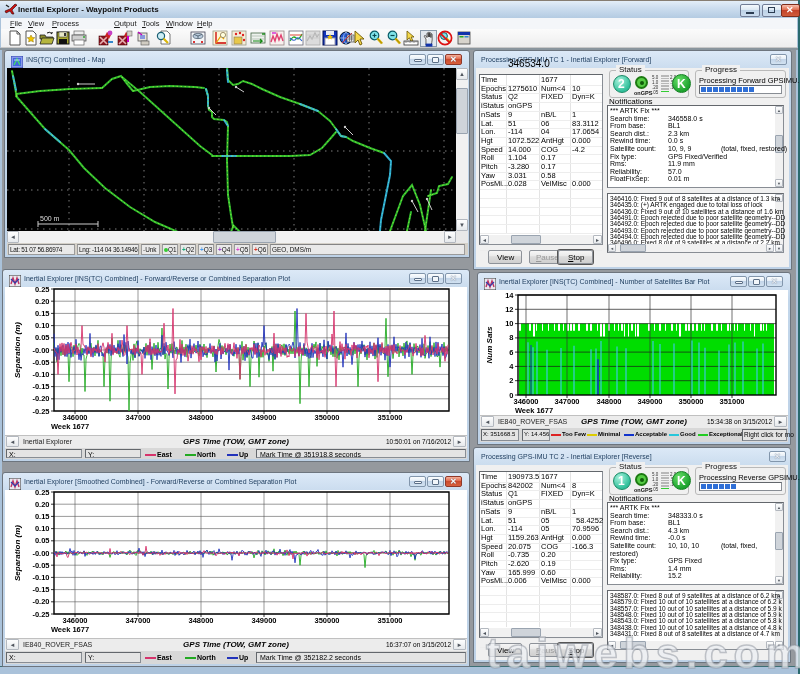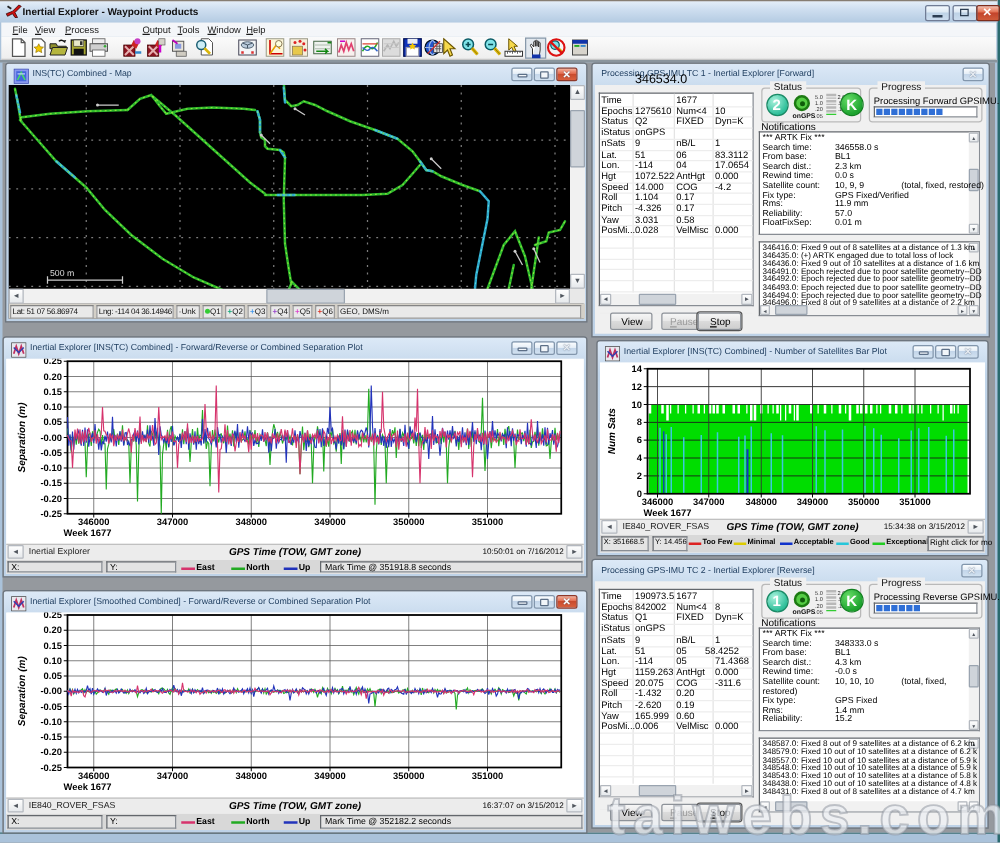--- a/index.html
+++ b/index.html
@@ -708,21 +708,21 @@
 <div class="t" style="left:541px;top:136.9px;font-size:7.5px;line-height:8.5px">AntHgt</div>
 <div class="t" style="left:572px;top:136.9px;font-size:7.5px;line-height:8.5px">0.000</div>
 <div class="t" style="left:481px;top:145.6px;font-size:7.5px;line-height:8.5px">Speed</div>
 <div class="t" style="left:508px;top:145.6px;font-size:7.5px;line-height:8.5px">14.000</div>
 <div class="t" style="left:541px;top:145.6px;font-size:7.5px;line-height:8.5px">COG</div>
 <div class="t" style="left:572px;top:145.6px;font-size:7.5px;line-height:8.5px">-4.2</div>
 <div class="t" style="left:481px;top:154.3px;font-size:7.5px;line-height:8.5px">Roll</div>
 <div class="t" style="left:508px;top:154.3px;font-size:7.5px;line-height:8.5px">1.104</div>
 <div class="t" style="left:541px;top:154.3px;font-size:7.5px;line-height:8.5px">0.17</div>
 <div class="t" style="left:481px;top:163.0px;font-size:7.5px;line-height:8.5px">Pitch</div>
-<div class="t" style="left:508px;top:163.0px;font-size:7.5px;line-height:8.5px">-4.326</div>
+<div class="t" style="left:508px;top:163.0px;font-size:7.5px;line-height:8.5px">-3.280</div>
 <div class="t" style="left:541px;top:163.0px;font-size:7.5px;line-height:8.5px">0.17</div>
 <div class="t" style="left:481px;top:171.7px;font-size:7.5px;line-height:8.5px">Yaw</div>
 <div class="t" style="left:508px;top:171.7px;font-size:7.5px;line-height:8.5px">3.031</div>
 <div class="t" style="left:541px;top:171.7px;font-size:7.5px;line-height:8.5px">0.58</div>
 <div class="t" style="left:481px;top:180.4px;font-size:7.5px;line-height:8.5px">PosMi...</div>
 <div class="t" style="left:508px;top:180.4px;font-size:7.5px;line-height:8.5px">0.028</div>
 <div class="t" style="left:541px;top:180.4px;font-size:7.5px;line-height:8.5px">VelMisc</div>
 <div class="t" style="left:572px;top:180.4px;font-size:7.5px;line-height:8.5px">0.000</div>
 <div class="sb" style="left:480px;top:235px;width:122px;height:9px"></div>
 <div class="sbarrow" style="left:480px;top:235px;width:9px;height:9px;font-size:5px;line-height:8px">◄</div>
@@ -851,35 +851,35 @@
 <div class="t" style="left:572px;top:490.4px;font-size:7.5px;line-height:8.5px">Dyn=K</div>
 <div class="t" style="left:481px;top:499.1px;font-size:7.5px;line-height:8.5px">iStatus</div>
 <div class="t" style="left:508px;top:499.1px;font-size:7.5px;line-height:8.5px">onGPS</div>
 <div class="t" style="left:481px;top:507.8px;font-size:7.5px;line-height:8.5px">nSats</div>
 <div class="t" style="left:508px;top:507.8px;font-size:7.5px;line-height:8.5px">9</div>
 <div class="t" style="left:541px;top:507.8px;font-size:7.5px;line-height:8.5px">nB/L</div>
 <div class="t" style="left:572px;top:507.8px;font-size:7.5px;line-height:8.5px">1</div>
 <div class="t" style="left:481px;top:516.5px;font-size:7.5px;line-height:8.5px">Lat.</div>
 <div class="t" style="left:508px;top:516.5px;font-size:7.5px;line-height:8.5px">51</div>
 <div class="t" style="left:541px;top:516.5px;font-size:7.5px;line-height:8.5px">05</div>
-<div class="t" style="left:564px;top:516.5px;font-size:7.5px;line-height:8.5px">58.4252</div>
+<div class="t" style="left:576px;top:516.5px;font-size:7.5px;line-height:8.5px">58.4252</div>
 <div class="t" style="left:481px;top:525.2px;font-size:7.5px;line-height:8.5px">Lon.</div>
 <div class="t" style="left:508px;top:525.2px;font-size:7.5px;line-height:8.5px">-114</div>
 <div class="t" style="left:541px;top:525.2px;font-size:7.5px;line-height:8.5px">05</div>
-<div class="t" style="left:572px;top:525.2px;font-size:7.5px;line-height:8.5px">71.4368</div>
+<div class="t" style="left:572px;top:525.2px;font-size:7.5px;line-height:8.5px">70.9596</div>
 <div class="t" style="left:481px;top:533.9px;font-size:7.5px;line-height:8.5px">Hgt</div>
 <div class="t" style="left:508px;top:533.9px;font-size:7.5px;line-height:8.5px">1159.263</div>
 <div class="t" style="left:541px;top:533.9px;font-size:7.5px;line-height:8.5px">AntHgt</div>
 <div class="t" style="left:572px;top:533.9px;font-size:7.5px;line-height:8.5px">0.000</div>
 <div class="t" style="left:481px;top:542.6px;font-size:7.5px;line-height:8.5px">Speed</div>
 <div class="t" style="left:508px;top:542.6px;font-size:7.5px;line-height:8.5px">20.075</div>
 <div class="t" style="left:541px;top:542.6px;font-size:7.5px;line-height:8.5px">COG</div>
-<div class="t" style="left:572px;top:542.6px;font-size:7.5px;line-height:8.5px">-311.6</div>
+<div class="t" style="left:572px;top:542.6px;font-size:7.5px;line-height:8.5px">-166.3</div>
 <div class="t" style="left:481px;top:551.3px;font-size:7.5px;line-height:8.5px">Roll</div>
-<div class="t" style="left:508px;top:551.3px;font-size:7.5px;line-height:8.5px">-1.432</div>
+<div class="t" style="left:508px;top:551.3px;font-size:7.5px;line-height:8.5px">-0.735</div>
 <div class="t" style="left:541px;top:551.3px;font-size:7.5px;line-height:8.5px">0.20</div>
 <div class="t" style="left:481px;top:560.0px;font-size:7.5px;line-height:8.5px">Pitch</div>
 <div class="t" style="left:508px;top:560.0px;font-size:7.5px;line-height:8.5px">-2.620</div>
 <div class="t" style="left:541px;top:560.0px;font-size:7.5px;line-height:8.5px">0.19</div>
 <div class="t" style="left:481px;top:568.7px;font-size:7.5px;line-height:8.5px">Yaw</div>
 <div class="t" style="left:508px;top:568.7px;font-size:7.5px;line-height:8.5px">165.999</div>
 <div class="t" style="left:541px;top:568.7px;font-size:7.5px;line-height:8.5px">0.60</div>
 <div class="t" style="left:481px;top:577.4px;font-size:7.5px;line-height:8.5px">PosMi...</div>
 <div class="t" style="left:508px;top:577.4px;font-size:7.5px;line-height:8.5px">0.006</div>
 <div class="t" style="left:541px;top:577.4px;font-size:7.5px;line-height:8.5px">VelMisc</div>

